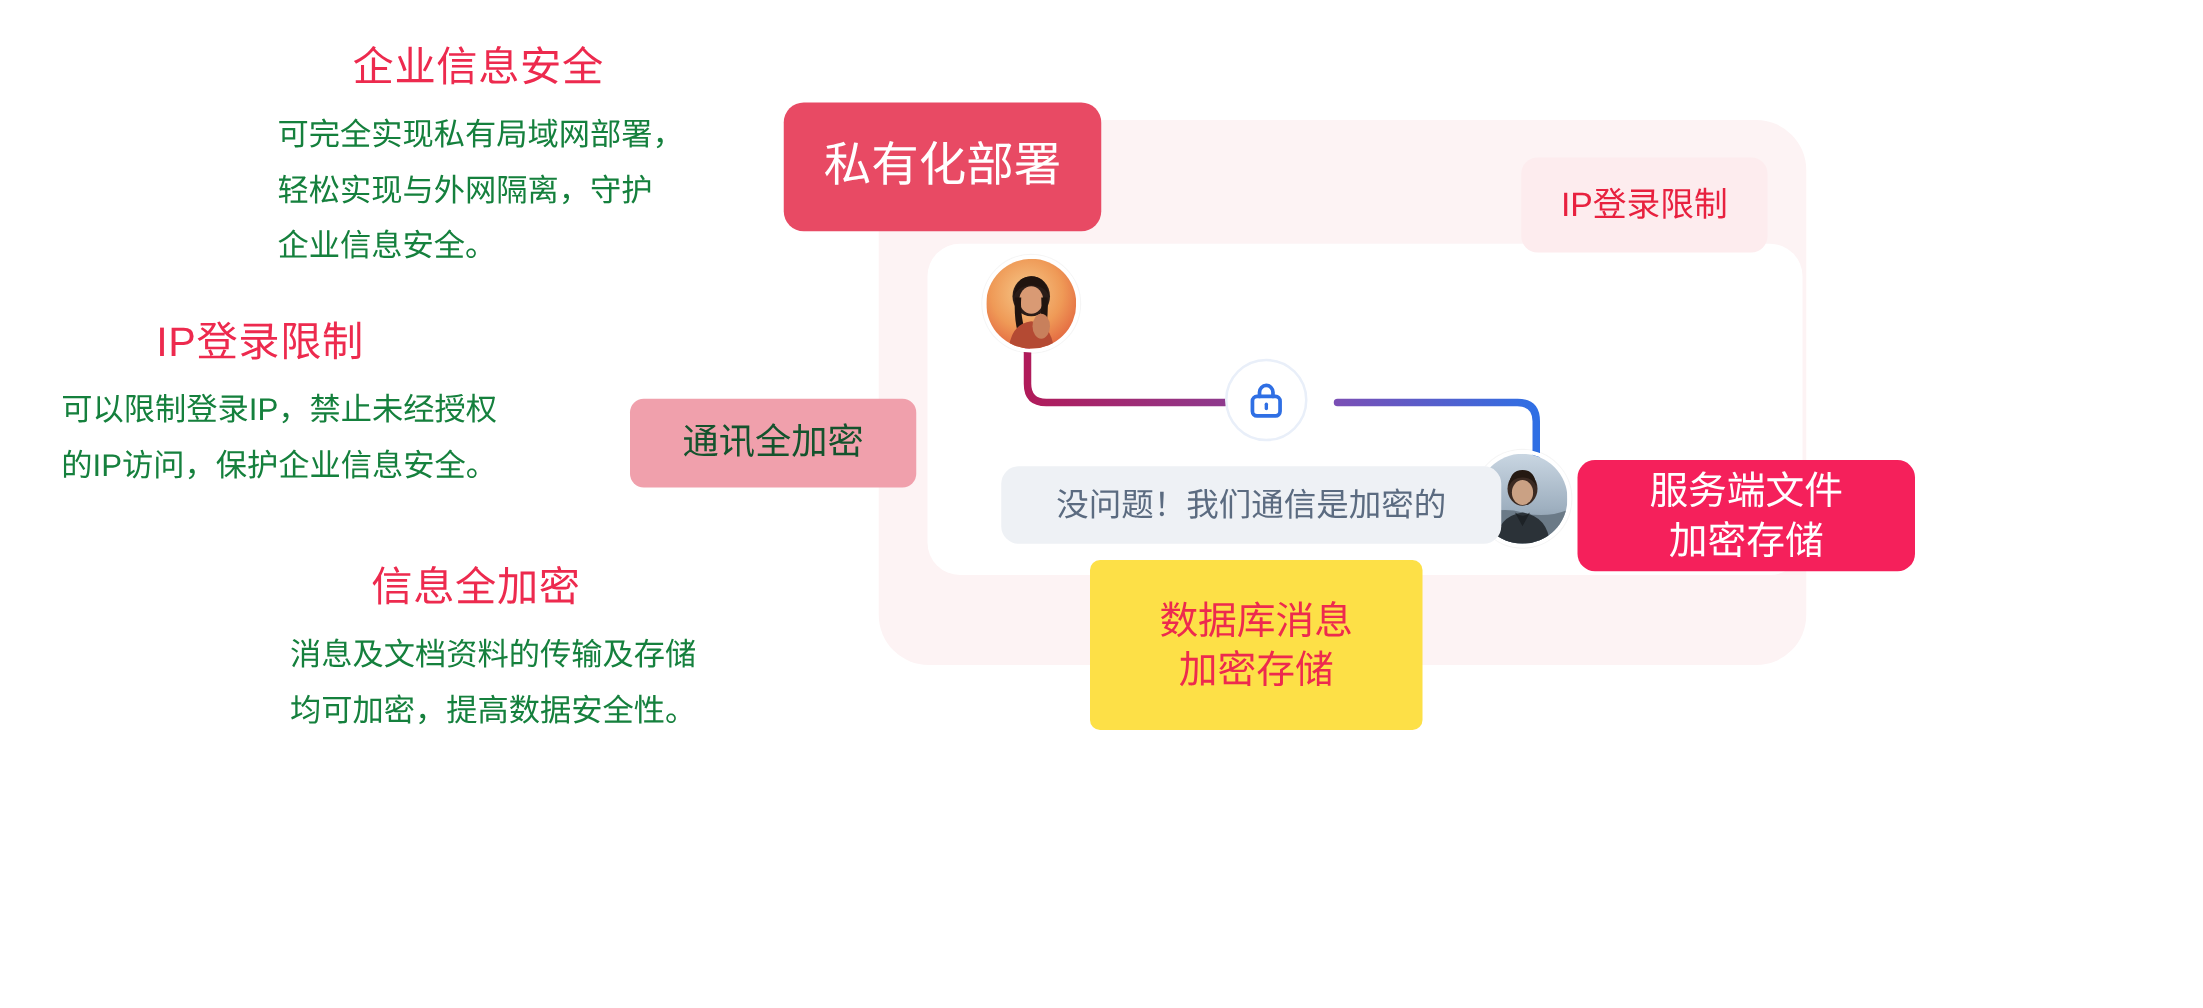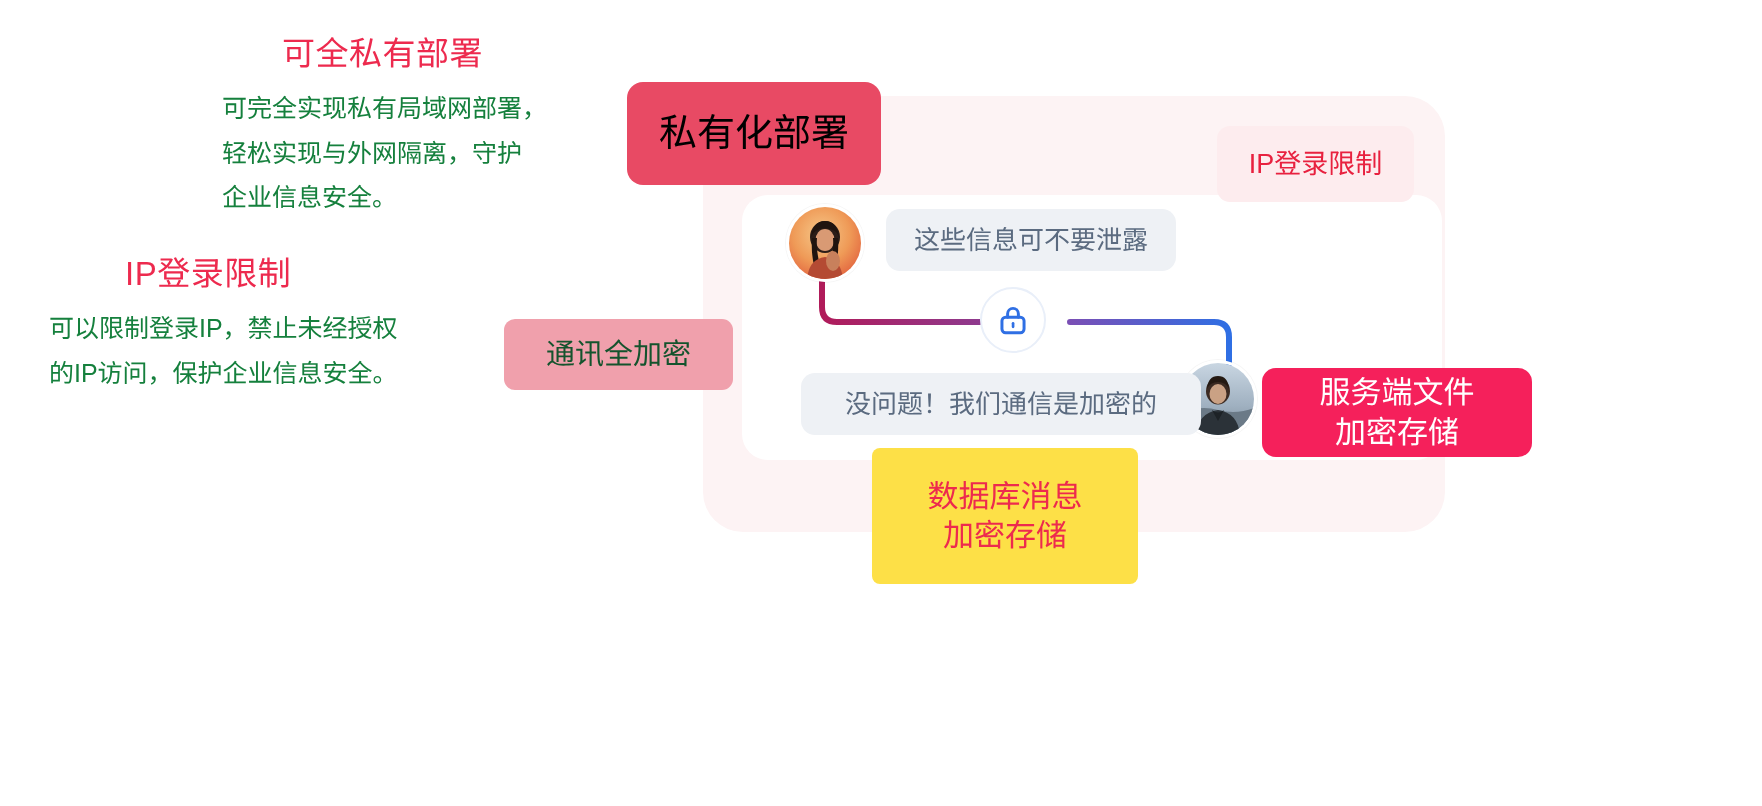--- a/index.html
+++ b/index.html
@@ -125,21 +125,21 @@
     text-align: center;
     line-height: 1.26;
     border-radius: 14px;
     white-space: pre-line;
   }
 
   #tag-private {
     left: 627px; top: 82px;
     width: 254px; height: 103px;
     background: #e84a64;
-    color: #000000;
+    color: #ffffff;
     font-size: 38px;
     border-radius: 16px;
   }
   #tag-ip-limit {
     left: 1217px; top: 126px;
     width: 197px; height: 76px;
     background: #fdecee;
     color: #e8213f;
     font-size: 27px;
     border-radius: 13px;
@@ -168,36 +168,43 @@
     font-size: 31px;
     border-radius: 14px;
   }
 </style>
 </head>
 <body>
 
 <div class="stage">
 
   <div class="feature-block" id="block-1">
-    <div class="feature-title">可全私有部署</div>
+    <div class="feature-title">企业信息安全</div>
     <div class="feature-body">
       <div>可完全实现私有局域网部署，</div>
       <div>轻松实现与外网隔离，守护</div>
       <div>企业信息安全。</div>
     </div>
   </div>
 
   <div class="feature-block" id="block-2">
     <div class="feature-title">IP登录限制</div>
     <div class="feature-body">
       <div>可以限制登录IP，禁止未经授权</div>
       <div>的IP访问，保护企业信息安全。</div>
     </div>
   </div>
 
+  <div class="feature-block" id="block-3">
+    <div class="feature-title">信息全加密</div>
+    <div class="feature-body">
+      <div>消息及文档资料的传输及存储</div>
+      <div>均可加密，提高数据安全性。</div>
+    </div>
+  </div>
 
   <div class="illustration"></div>
   <div class="chat-card"></div>
 
   <svg class="connector" viewBox="0 0 700 265">
     <defs>
       <linearGradient id="connGradLeft" x1="0" y1="0" x2="1" y2="0">
         <stop offset="0%" stop-color="#b01b5a"></stop>
         <stop offset="100%" stop-color="#8e3a8e"></stop>
       </linearGradient>
@@ -242,21 +249,20 @@
       <rect width="72" height="72" fill="url(#coolBg)"></rect>
       <path d="M0 50 Q18 42 36 47 Q54 52 72 45 L72 72 L0 72 Z" fill="#6b7a87"></path>
       <ellipse cx="36" cy="28" rx="12" ry="13.5" fill="#3b2a22"></ellipse>
       <ellipse cx="36" cy="31" rx="8.5" ry="10" fill="#caa184"></ellipse>
       <path d="M25 26 Q26 13 36 13 Q46 13 47 26 Q44 19 36 19 Q28 19 25 26 Z" fill="#241912"></path>
       <path d="M14 72 Q16 50 36 47 Q56 50 58 72 Z" fill="#2b3238"></path>
       <path d="M30 47 L36 58 L42 47 Q36 52 30 47 Z" fill="#1d2226"></path>
     </svg>
   </div>
 
-  <div class="bubble" id="bubble-incoming">这些信息可不要泄露</div>
   <div class="bubble" id="bubble-outgoing">没问题！我们通信是加密的</div>
 
   <div class="lock-badge">
     <svg width="34" height="34" viewBox="0 0 24 24" fill="none">
       <rect x="4.2" y="10" width="15.6" height="11" rx="2.6" stroke="#2f6fe4" stroke-width="2.1"></rect>
       <path d="M8.2 10 V7.6 a3.8 3.8 0 0 1 7.6 0 V10" stroke="#2f6fe4" stroke-width="2.1" stroke-linecap="round"></path>
       <rect x="11.1" y="13.4" width="1.9" height="4.4" rx="0.95" fill="#2f6fe4"></rect>
     </svg>
   </div>
 

